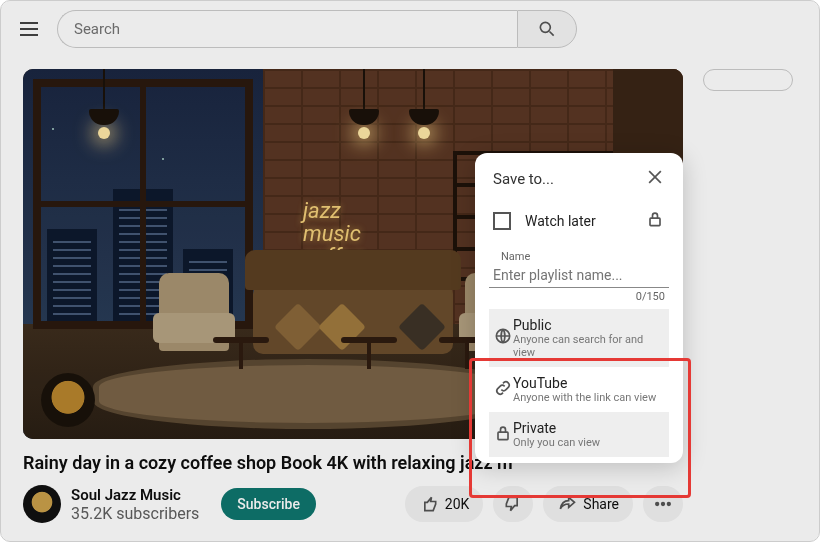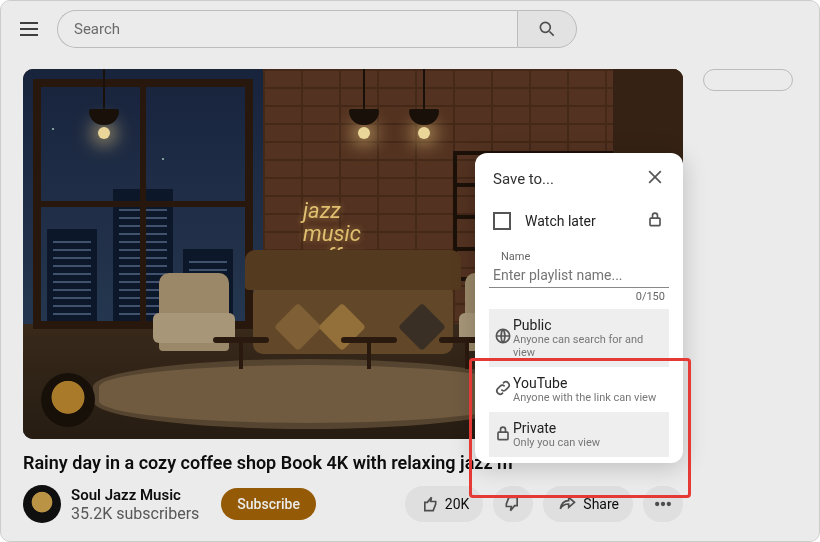--- a/index.html
+++ b/index.html
@@ -63,21 +63,21 @@
   .cabinet::before{content:'';position:absolute;top:110px;left:6px;right:6px;height:6px;background:#24160c;box-shadow:0 34px #24160c,0 68px #24160c,0 102px #24160c,0 136px #24160c;}
   .plate{position:absolute;right:16px;width:36px;height:10px;border-radius:50%;background:#d9c9a8;}
   .p1{top:100px;} .p2{top:134px;} .p3{top:168px;}
 
   .title { font-size:18px; font-weight:600; margin-top:12px; color:#0f0f0f; line-height:1.35; }
   .meta-row { display:flex; align-items:center; margin-top:10px; gap:10px; }
   .avatar { width:38px; height:38px; border-radius:50%; background:#111 radial-gradient(circle at 50% 45%,#caa04a 0 35%,#111 38%); }
   .channel-info { display:flex; flex-direction:column; }
   .channel-name { font-size:15px; font-weight:600; color:#0f0f0f; }
   .subs { font-size:16px; color:#606060; }
-  .subscribe { margin-left:12px; background:#a16207; color:#fff; border:none; border-radius:18px; padding:8px 16px; font-size:14px; font-weight:500; cursor:pointer; }
+  .subscribe { margin-left:12px; background:#0f766e; color:#fff; border:none; border-radius:18px; padding:8px 16px; font-size:14px; font-weight:500; cursor:pointer; }
   .actions { margin-left:auto; display:flex; gap:10px; align-items:center; }
   .chip { display:flex; align-items:center; gap:6px; background:#f2f2f2; border-radius:18px; height:36px; padding:0 14px; font-size:14px; color:#0f0f0f; cursor:pointer; }
   .chip.icon-only{padding:0 10px;}
 
   
   .popup { position:absolute; left:474px; top:152px; width:208px; background:#fff; border-radius:12px; box-shadow:0 4px 24px rgba(0,0,0,.2); padding:14px 14px 6px 14px; z-index:10; }
   .popup-header{display:flex;justify-content:space-between;align-items:center;font-size:15px;color:#333;margin-bottom:8px;padding:0 4px;}
   .close-x{cursor:pointer;font-size:18px;color:#444;}
   .pl-row{display:flex;align-items:center;gap:14px;padding:10px 4px;font-size:14px;color:#222;}
   .checkbox{width:18px;height:18px;border:2px solid #555;}

